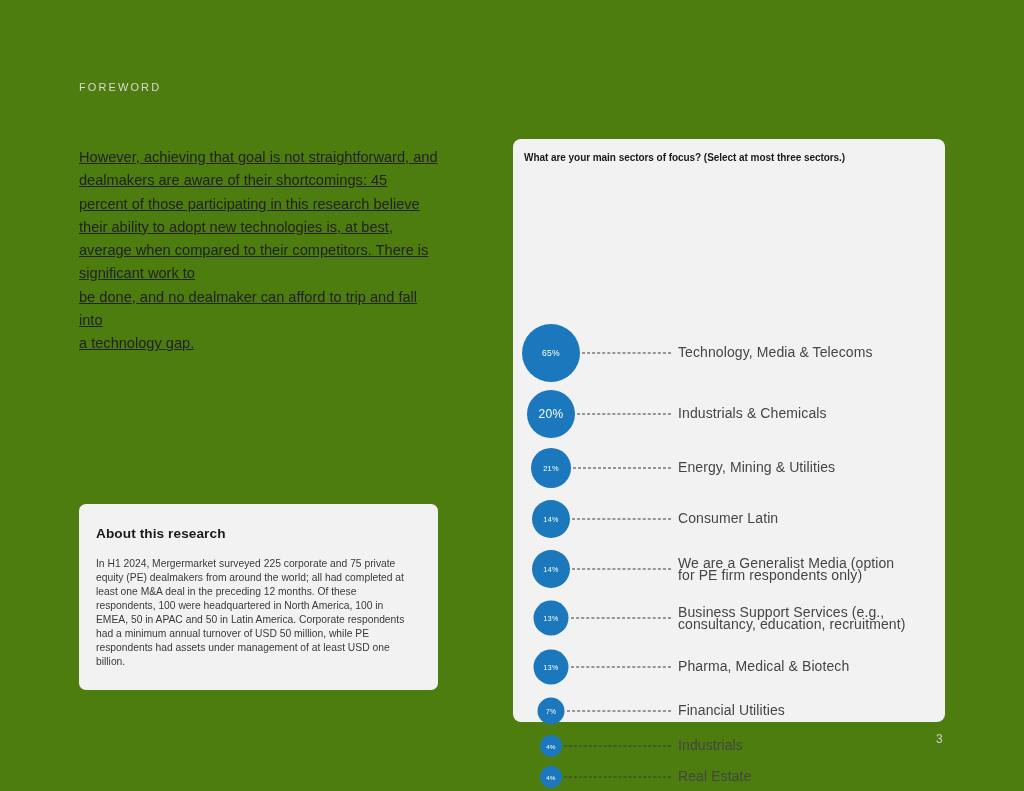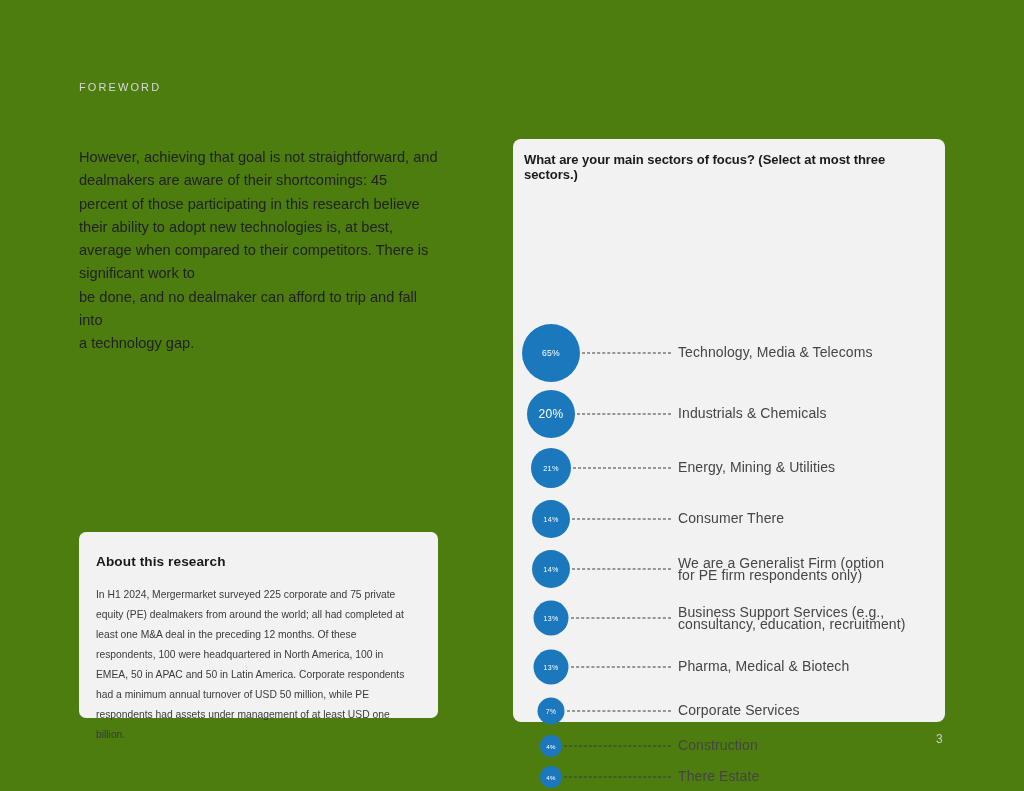--- a/index.html
+++ b/index.html
@@ -29,60 +29,61 @@
   }
   .lead-para {
     position: absolute;
     left: 79px; top: 146px;
     width: 360px;
     font-size: 14.6px;
     line-height: 23.3px;
     color: #222222;
     font-weight: 400;
     white-space: pre-line;
+    text-decoration: underline;
   }
 
   
   .about-box {
     position: absolute;
-    left: 79px; top: 532px;
+    left: 79px; top: 504px;
     width: 359px;
     height: 186px;
     background: #f2f2f2;
     border-radius: 7px;
     padding: 22px 20px 0 17px;
   }
   .about-title {
     font-size: 13.6px;
     font-weight: 700;
     color: #1a1a1a;
     margin: 0 0 16px 0;
     letter-spacing: 0.1px;
   }
   .about-body {
     font-size: 10.3px;
-    line-height: 20px;
+    line-height: 14px;
     color: #3a3a3a;
     margin: 0;
   }
 
   
   .chart-card {
     position: absolute;
     left: 513px; top: 139px;
     width: 432px;
     height: 583px;
     background: #f2f2f2;
     border-radius: 8px;
   }
   .chart-title {
     position: absolute;
     left: 11px; top: 13px;
     right: 12px;
-    font-size: 13px;
+    font-size: 10px;
     font-weight: 700;
     color: #1a1a1a;
     letter-spacing: -0.05px;
   }
 
   .rows {
     position: absolute;
     left: 0; top: 41px;
     right: 0;
   }
@@ -157,53 +158,53 @@
           <div class="rowlabel">Industrials &amp; Chemicals</div>
         </div>
         <div class="row" style="top: 288px;">
           <div class="bubble" style="width: 40px; height: 40px; font-size: 7.4px; background: rgb(27, 120, 188);">21%</div>
           <div class="dashline" style="left: 60px; width: 98px;"></div>
           <div class="rowlabel">Energy, Mining &amp; Utilities</div>
         </div>
         <div class="row" style="top: 339px;">
           <div class="bubble" style="width: 38px; height: 38px; font-size: 7.2px; background: rgb(27, 120, 188);">14%</div>
           <div class="dashline" style="left: 59px; width: 99px;"></div>
-          <div class="rowlabel">Consumer There</div>
+          <div class="rowlabel">Consumer Latin</div>
         </div>
         <div class="row" style="top: 389px;">
           <div class="bubble" style="width: 38px; height: 38px; font-size: 7.2px; background: rgb(27, 120, 188);">14%</div>
           <div class="dashline" style="left: 59px; width: 99px;"></div>
-          <div class="rowlabel">We are a Generalist Firm (option
+          <div class="rowlabel">We are a Generalist Media (option
 for PE firm respondents only)</div>
         </div>
         <div class="row" style="top: 438px;">
           <div class="bubble" style="width: 35px; height: 35px; font-size: 7px; background: rgb(27, 120, 188);">13%</div>
           <div class="dashline" style="left: 57.5px; width: 100.5px;"></div>
           <div class="rowlabel">Business Support Services (e.g.,
 consultancy, education, recruitment)</div>
         </div>
         <div class="row" style="top: 487px;">
           <div class="bubble" style="width: 35px; height: 35px; font-size: 7px; background: rgb(27, 120, 188);">13%</div>
           <div class="dashline" style="left: 57.5px; width: 100.5px;"></div>
           <div class="rowlabel">Pharma, Medical &amp; Biotech</div>
         </div>
         <div class="row" style="top: 531px;">
           <div class="bubble" style="width: 27px; height: 27px; font-size: 6.6px; background: rgb(27, 120, 188);">7%</div>
           <div class="dashline" style="left: 53.5px; width: 104.5px;"></div>
-          <div class="rowlabel">Corporate Services</div>
+          <div class="rowlabel">Financial Utilities</div>
         </div>
         <div class="row" style="top: 566px;">
           <div class="bubble" style="width: 22px; height: 22px; font-size: 6.2px; background: rgb(27, 120, 188);">4%</div>
           <div class="dashline" style="left: 51px; width: 107px;"></div>
-          <div class="rowlabel">Construction</div>
+          <div class="rowlabel">Industrials</div>
         </div>
         <div class="row" style="top: 597px;">
           <div class="bubble" style="width: 22px; height: 22px; font-size: 6.2px; background: rgb(27, 120, 188);">4%</div>
           <div class="dashline" style="left: 51px; width: 107px;"></div>
-          <div class="rowlabel">There Estate</div>
+          <div class="rowlabel">Real Estate</div>
         </div>
         <div class="row" style="top: 627px;"></div>
         <div class="row" style="top: 655px;"></div>
       </div>
   </div>
 
   <div class="page-number">3</div>
 
 </div>
 

